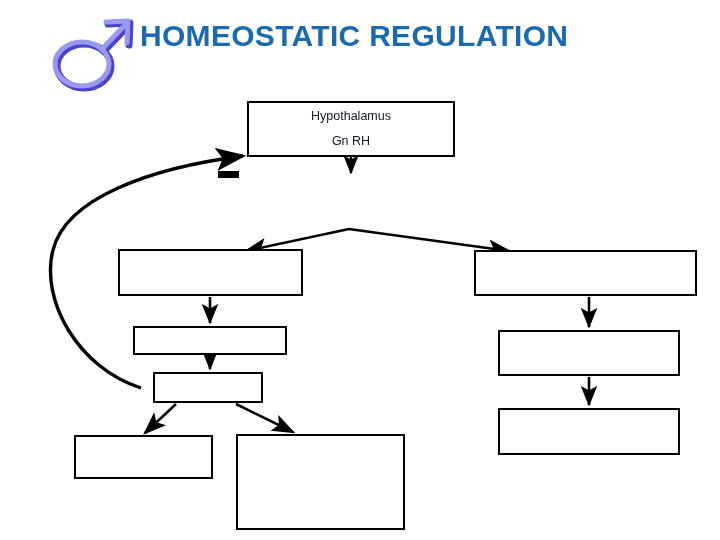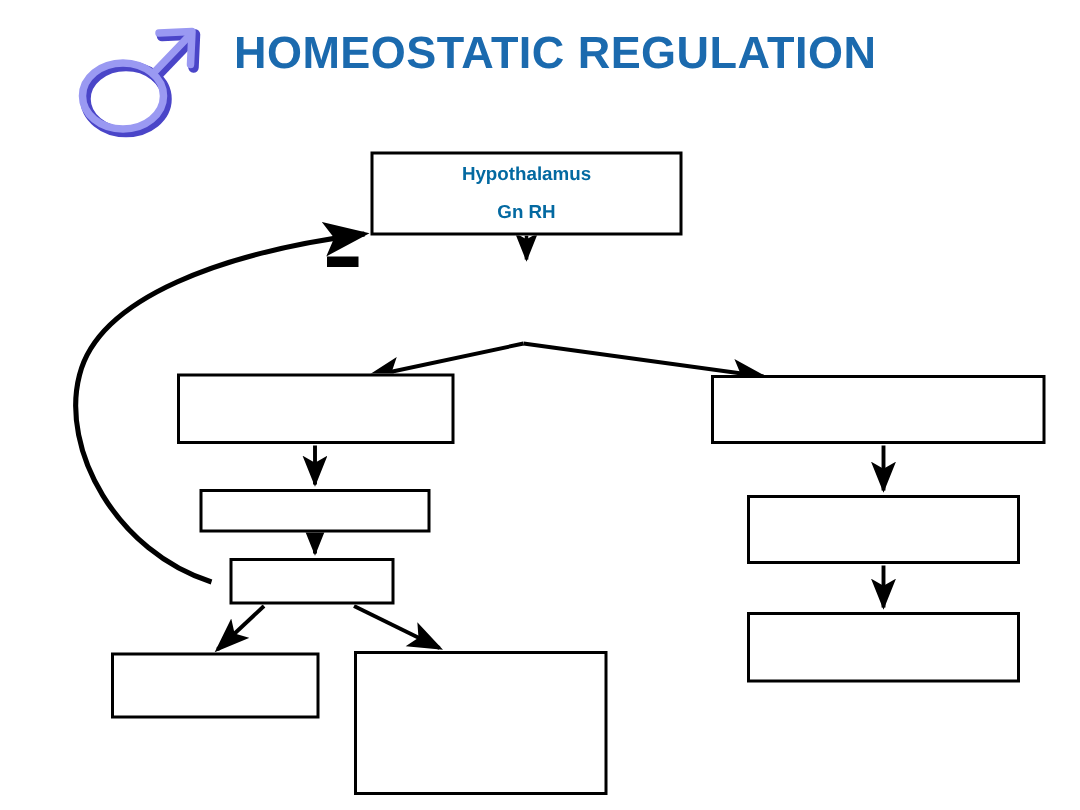--- a/index.html
+++ b/index.html
@@ -19,21 +19,21 @@
   }
   #slide-svg {
     position: absolute;
     left: 0;
     top: 0;
     width: 720px;
     height: 540px;
   }
   .title {
     position: absolute;
-    left: 156px;
+    left: 140px;
     top: 18px;
     width: 530px;
     font-size: 30px;
     font-weight: bold;
     letter-spacing: 0.3px;
     color: #1B6AAE;
     white-space: nowrap;
     line-height: 36px;
   }
   .mars-logo {
@@ -48,22 +48,22 @@
     box-sizing: border-box;
     border: 2px solid #000000;
     background: #ffffff;
     display: flex;
     flex-direction: column;
     align-items: center;
     justify-content: center;
   }
   .node .line {
     font-size: 12.5px;
-    font-weight: bold;
-    color: #0369a1;
+    font-weight: normal;
+    color: #0f172a;
     text-align: center;
     line-height: 15px;
   }
   .node .line.top { margin-bottom: 10px; }
 </style>
 </head>
 <body>
 
 <div id="slide">
 

